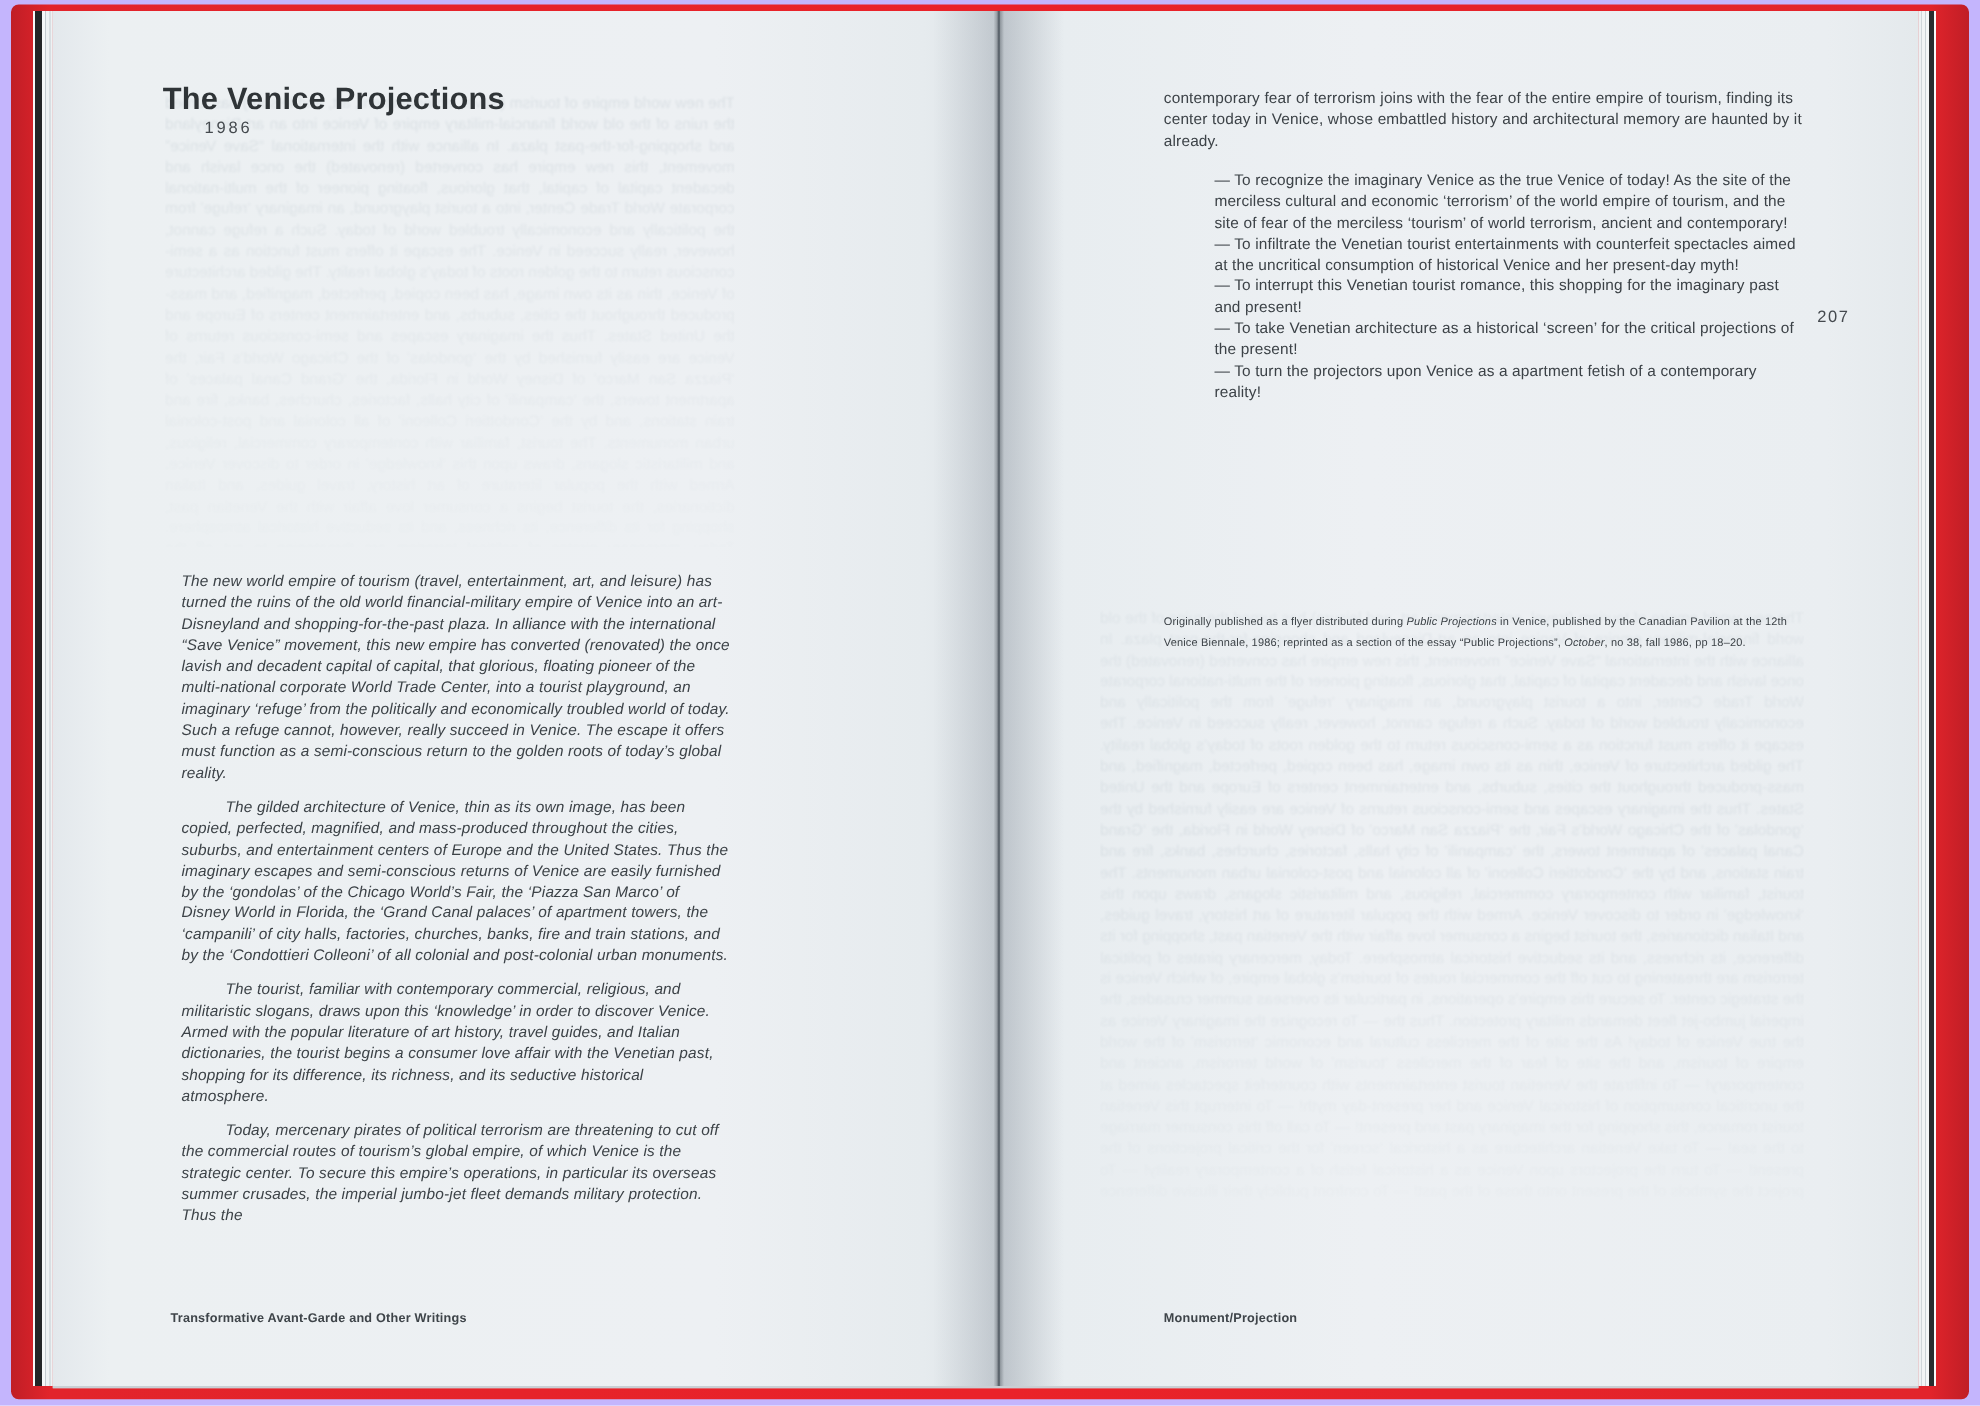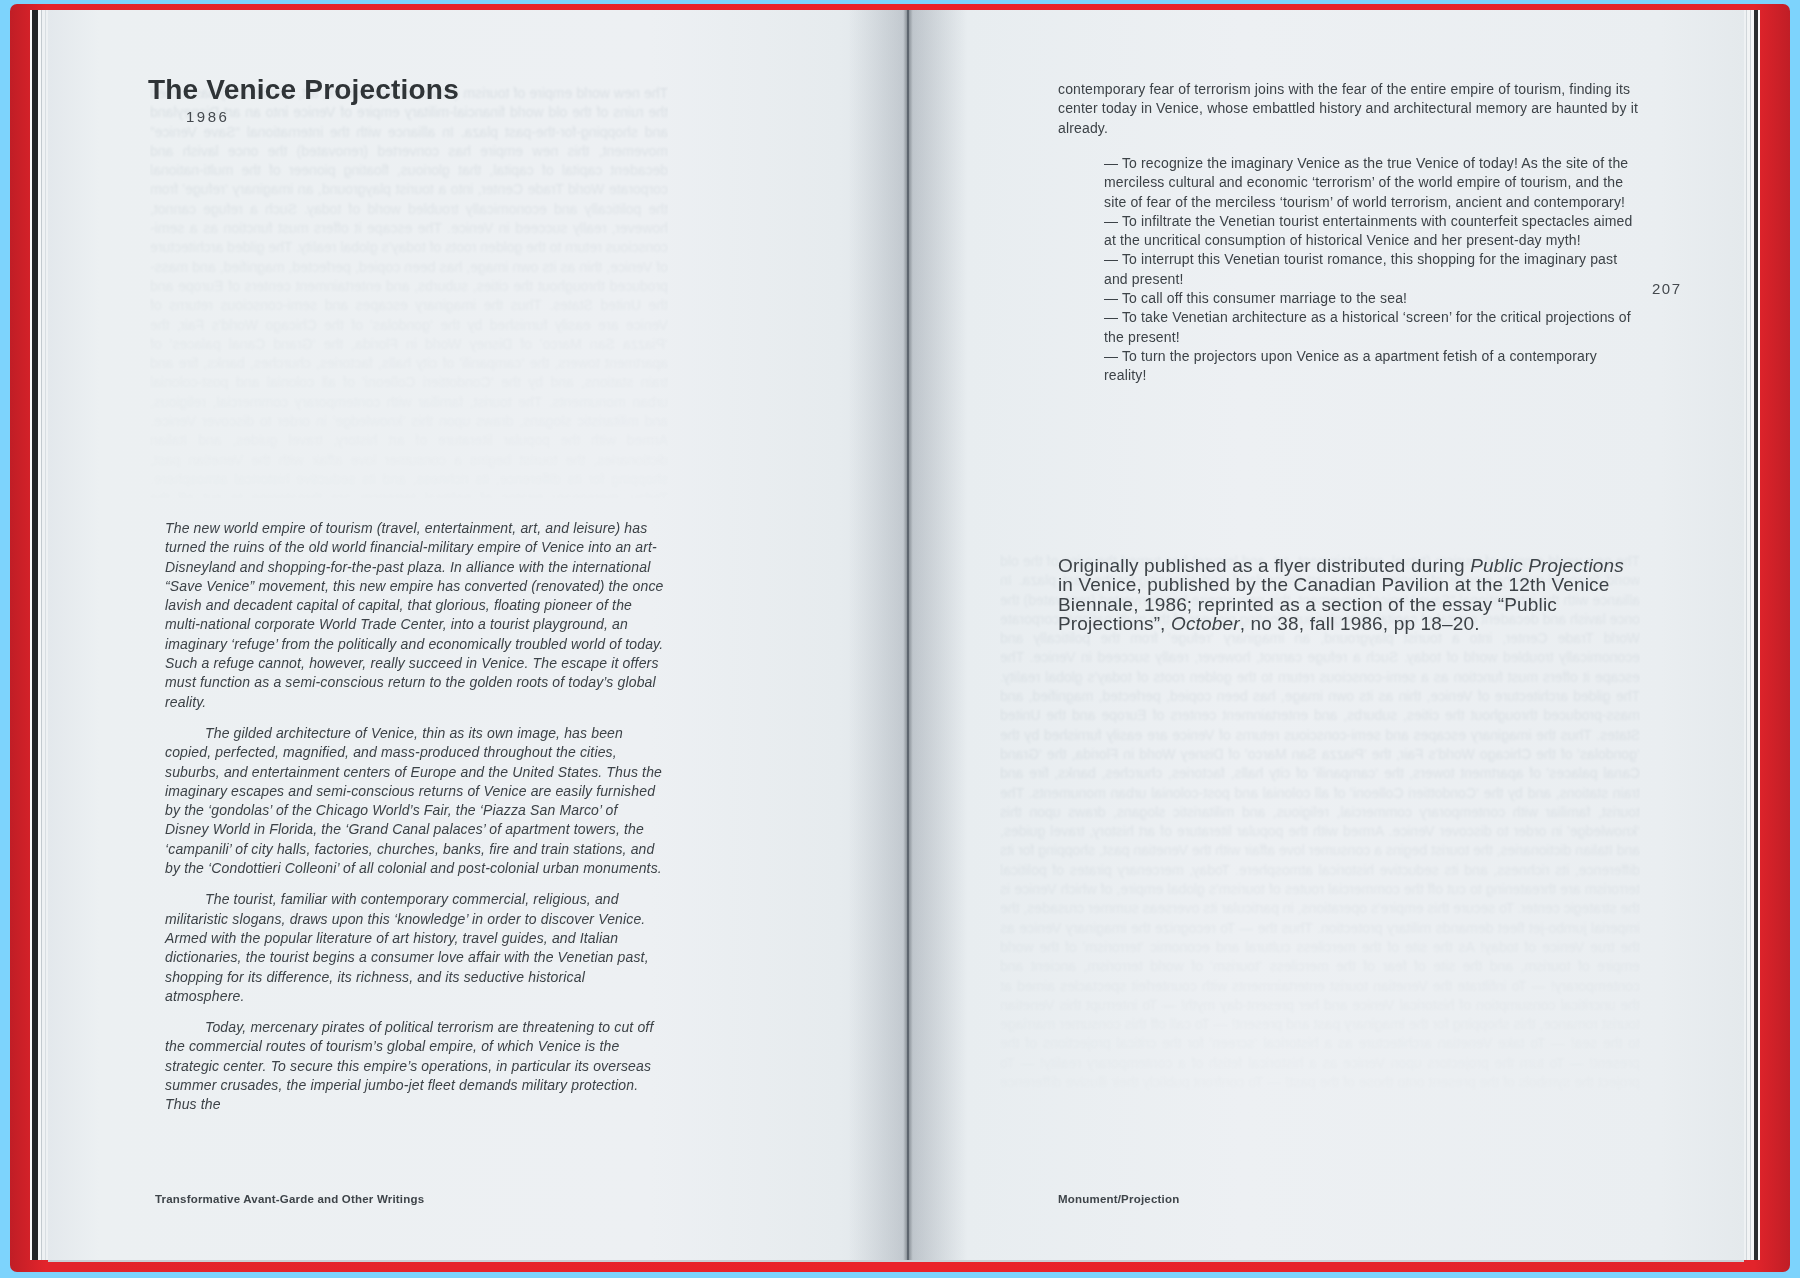--- a/index.html
+++ b/index.html
@@ -1,16 +1,16 @@
 <!DOCTYPE html>
 <html><head>
 <meta charset="utf-8">
 <style>
   html,body{margin:0;padding:0;background:#ffffff;}
-  .scene{position:relative;width:1800px;height:1278px;background:#7dd3fc;overflow:hidden;
+  .scene{position:relative;width:1800px;height:1278px;background:#c4b5fd;overflow:hidden;
          font-family:"Liberation Sans","DejaVu Sans",sans-serif;}
   
   .cover{position:absolute;left:10px;top:4px;width:1780px;height:1268px;border-radius:7px;
          background:linear-gradient(90deg,#c01e26 0%,#e2242b 2%,#ea2229 50%,#e2242b 98%,#c01e26 100%);}
   
   .edge-left{position:absolute;left:30px;top:10px;width:18px;height:1250px;
          background:linear-gradient(90deg,#f7f8f9 0 2px,#232527 2px 8px,#f5f7f8 8px 11px,#c3cacf 11px 12px,#eef1f3 12px 15px,#d8dee2 15px 16px,#eef1f3 16px 18px);}
   .edge-right{position:absolute;left:1744px;top:10px;width:16px;height:1250px;
          background:linear-gradient(90deg,#eef1f3 0 2px,#d0d6da 2px 3px,#f2f4f5 3px 6px,#cad1d5 6px 7px,#f4f6f7 7px 10px,#2a2d2f 10px 14px,#f8f9fa 14px 16px);}
   
@@ -32,21 +32,21 @@
   .body-col{position:absolute;left:153px;top:507px;width:524px;font-size:14px;line-height:19.3px;letter-spacing:0.15px;}
   .para{text-indent:40px;margin:12px;font-style:italic;}
   .para.first{text-indent:0;}
   .footer{position:absolute;font-size:11.5px;color:#3e4449;letter-spacing:0.2px;font-weight:bold;}
   .footer-left{left:155px;top:1193px;}
   .footer-right{left:1058px;top:1193px;width:582px;text-align:left;}
   .intro-col{position:absolute;left:1058px;top:80px;width:585px;font-size:14px;line-height:19.3px;letter-spacing:0.15px;}
   .manifesto{position:absolute;left:1104px;top:154px;width:538px;font-size:14px;line-height:19.3px;letter-spacing:0.15px;}
   .manifesto div{margin:0;}
   .pagenum{position:absolute;left:1652px;top:280px;font-size:15px;letter-spacing:1.5px;color:#44494e;}
-  .colophon{position:absolute;left:1058px;top:556px;width:585px;font-size:19px;line-height:19.3px;letter-spacing:0.15px;}
+  .colophon{position:absolute;left:1058px;top:556px;width:585px;font-size:10px;line-height:19.3px;letter-spacing:0.15px;}
   .colophon .it{font-style:italic;}
 
   
   .ghost{position:absolute;overflow:hidden;transform:scaleX(-1);color:#5c7282;
          font-size:14px;line-height:19.3px;text-align:justify;filter:blur(1.1px);pointer-events:none;}
   .ghost-left{left:150px;top:84px;width:518px;height:414px;opacity:0.13;
          -webkit-mask-image:linear-gradient(180deg,#000 0%,rgba(0,0,0,0.45) 60%,rgba(0,0,0,0.15) 100%);
          mask-image:linear-gradient(180deg,#000 0%,rgba(0,0,0,0.45) 60%,rgba(0,0,0,0.15) 100%);}
   .ghost-right{left:1000px;top:552px;width:640px;height:540px;opacity:0.11;
          -webkit-mask-image:linear-gradient(180deg,rgba(0,0,0,0.7) 0%,#000 40%,rgba(0,0,0,0.25) 100%);
@@ -82,21 +82,20 @@
   </div>
 
   <div class="footer footer-left">Transformative Avant-Garde and Other Writings</div>
 
   <div class="intro-col ink">contemporary fear of terrorism joins with the fear of the entire empire of tourism, finding its center today in Venice, whose embattled history and architectural memory are haunted by it already.</div>
 
   <div class="manifesto ink">
     <div>— To recognize the imaginary Venice as the true Venice of today! As the site of the merciless cultural and economic ‘terrorism’ of the world empire of tourism, and the site of fear of the merciless ‘tourism’ of world terrorism, ancient and contemporary!</div>
     <div>— To infiltrate the Venetian tourist entertainments with counterfeit spectacles aimed at the uncritical consumption of historical Venice and her present-day myth!</div>
     <div>— To interrupt this Venetian tourist romance, this shopping for the imaginary past and present!</div>
-    <div>— To call off this consumer marriage to the sea!</div>
     <div>— To take Venetian architecture as a historical ‘screen’ for the critical projections of the present!</div>
     <div>— To turn the projectors upon Venice as a apartment fetish of a contemporary reality!</div>
   </div>
 
   <div class="pagenum">207</div>
 
   <div class="colophon ink"><span>Originally published as a flyer distributed during </span><span class="it">Public Projections</span><span> in Venice, published by the Canadian Pavilion at the 12th Venice Biennale, 1986; reprinted as a section of the essay “Public Projections”, </span><span class="it">October</span><span>, no 38, fall 1986, pp 18–20.</span></div>
 
   <div class="footer footer-right">Monument/Projection</div>
 

